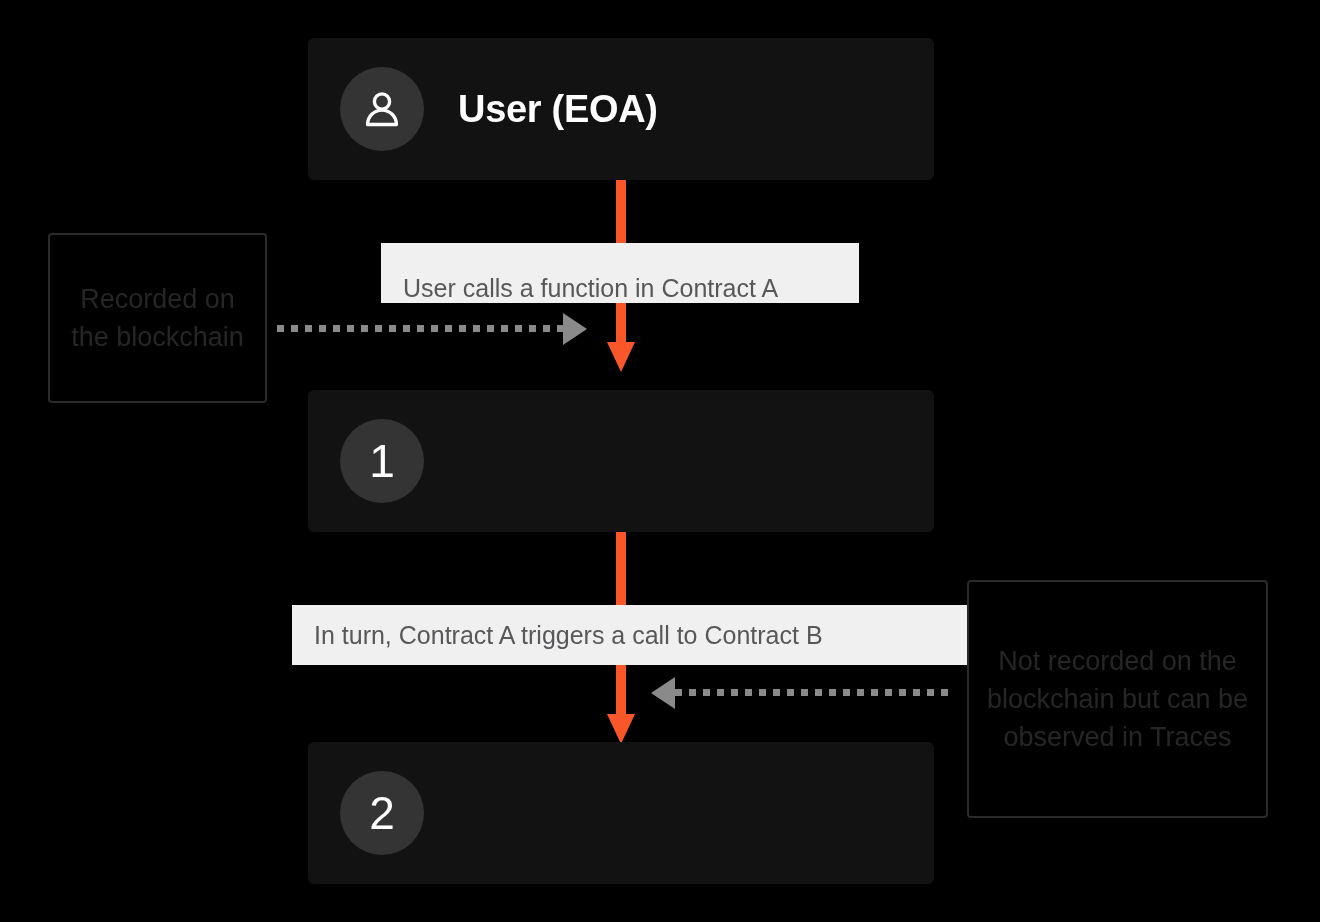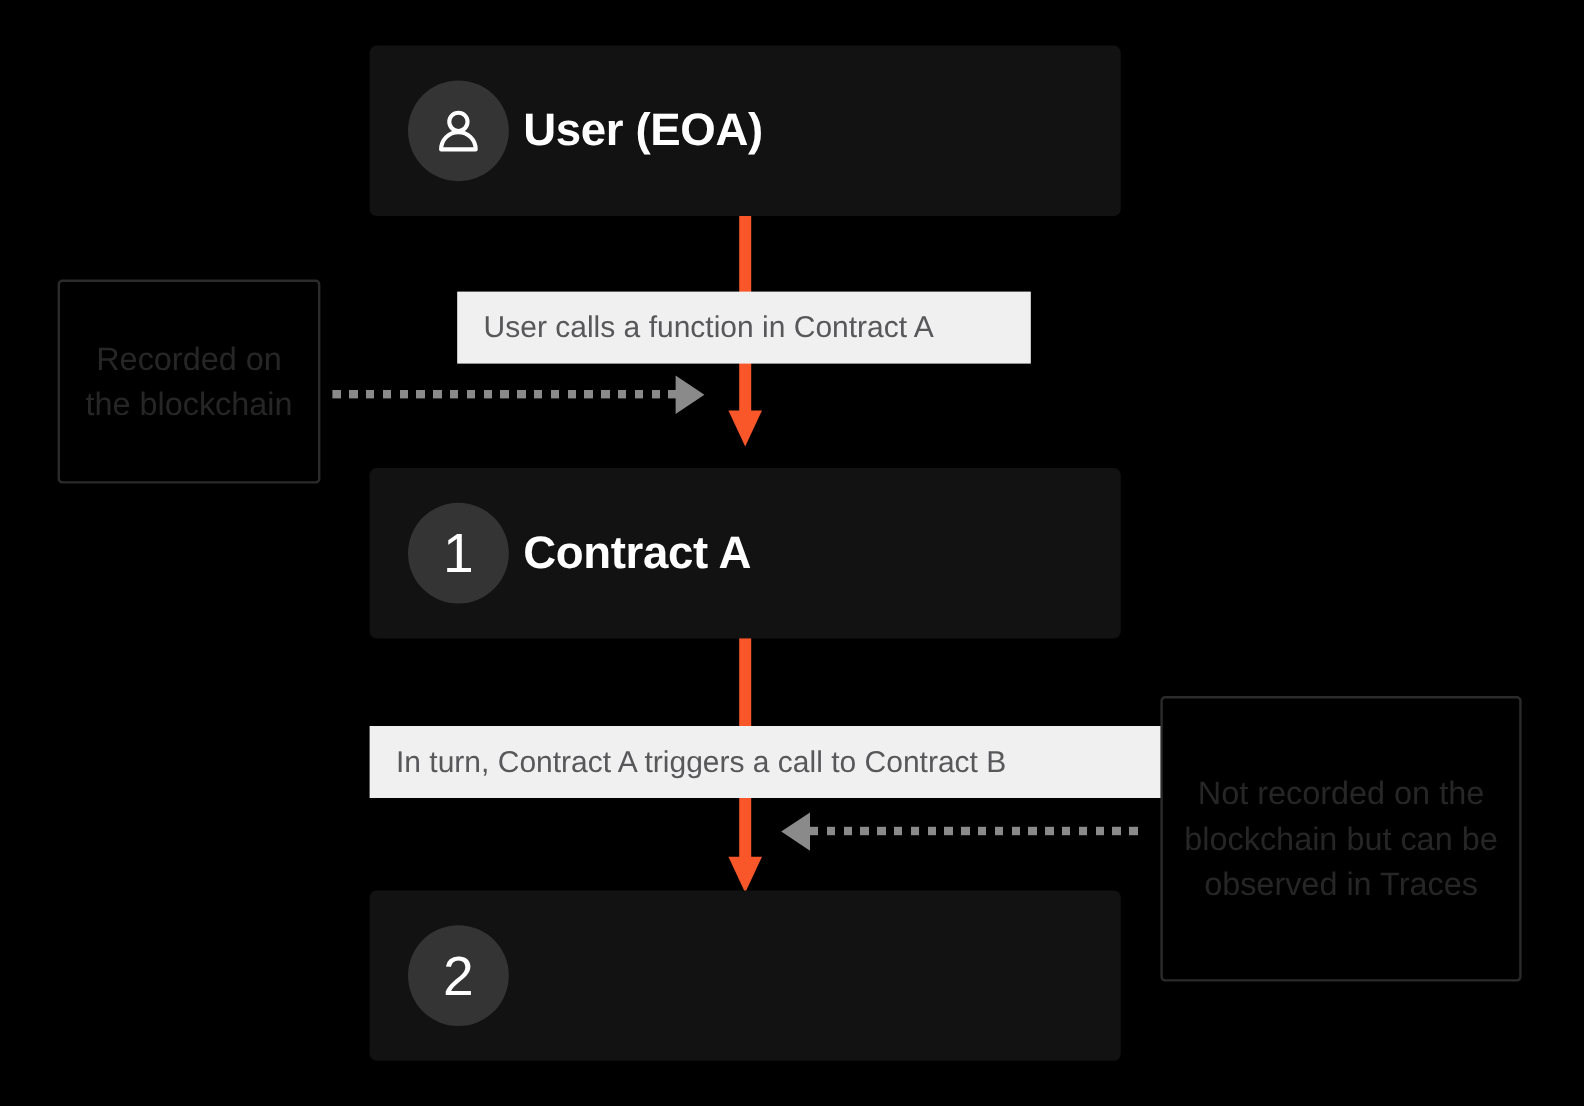--- a/index.html
+++ b/index.html
@@ -52,21 +52,21 @@
     align-items: center;
     justify-content: center;
     color: #ffffff;
     font-size: 46px;
     font-weight: 400;
     line-height: 1;
   }
   .badge svg { display: block; }
 
   .node-label {
-    margin-left: 12px;
+    margin-left: 34px;
     color: #ffffff;
     font-size: 38px;
     font-weight: 700;
     letter-spacing: -0.3px;
     white-space: nowrap;
   }
 
   
   .arrow-red {
     position: absolute;
@@ -98,23 +98,24 @@
     box-sizing: border-box;
     color: #58585b;
     font-size: 25px;
     font-weight: 400;
     white-space: nowrap;
   }
   .chip-1 {
     left: 381px; top: 243px;
     width: 478px; height: 60px;
     padding-left: 22px;
+    align-items: flex-end;
   }
   .chip-2 {
-    left: 308px; top: 605px;
+    left: 292px; top: 605px;
     width: 754px; height: 60px;
     padding-left: 22px;
   }
 
   
   .annot {
     position: absolute;
     border: 2px solid #2b2b2b;
     border-radius: 4px;
     background: #000000;
@@ -191,21 +192,20 @@
   <div class="annot annot-left">
     <span>Recorded on the blockchain</span>
   </div>
   <div class="dotted dotted-left"></div>
   <div class="arrowhead-gray arrowhead-gray-right"></div>
 
   <div class="node node-contract-a">
     <div class="badge">
       <span>1</span>
     </div>
-    <div class="node-label">Contract A</div>
   </div>
 
   <div class="arrow-red arrow-red-2"></div>
   <div class="arrowhead-red arrowhead-red-2"></div>
 
   <div class="chip chip-2">
     <span>In turn, Contract A triggers a call to Contract B</span>
   </div>
 
   <div class="annot annot-right">

